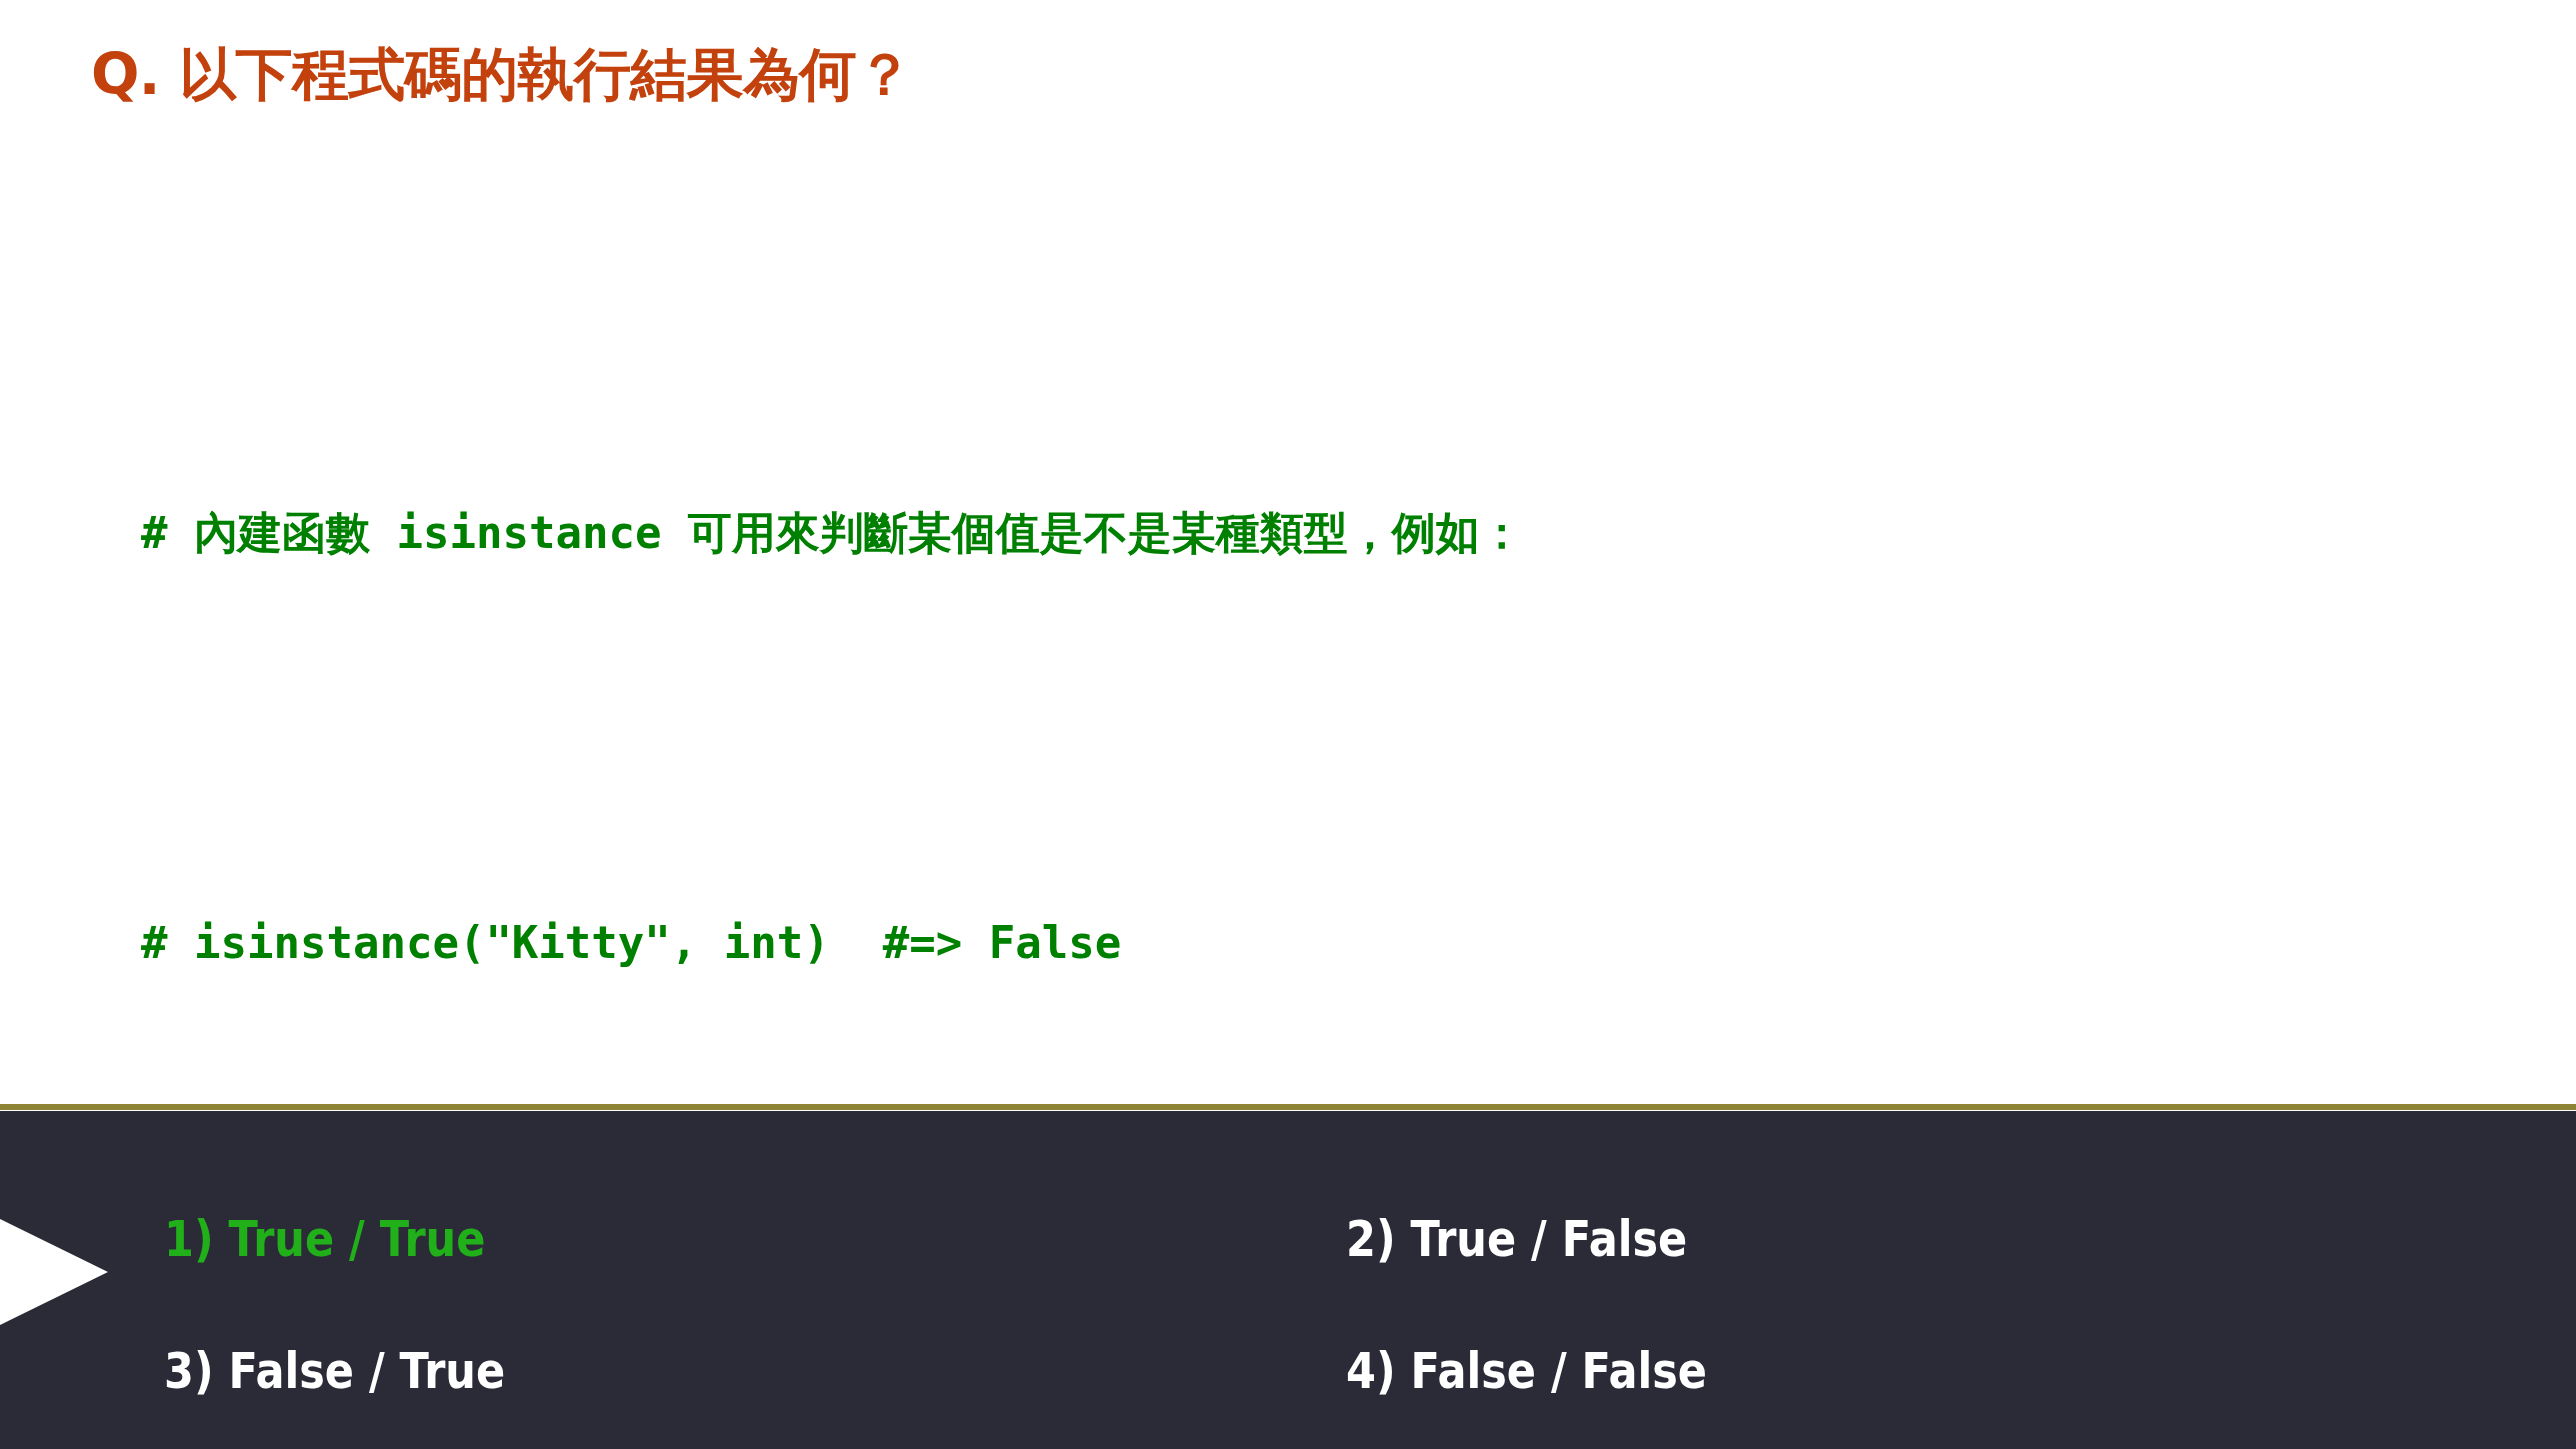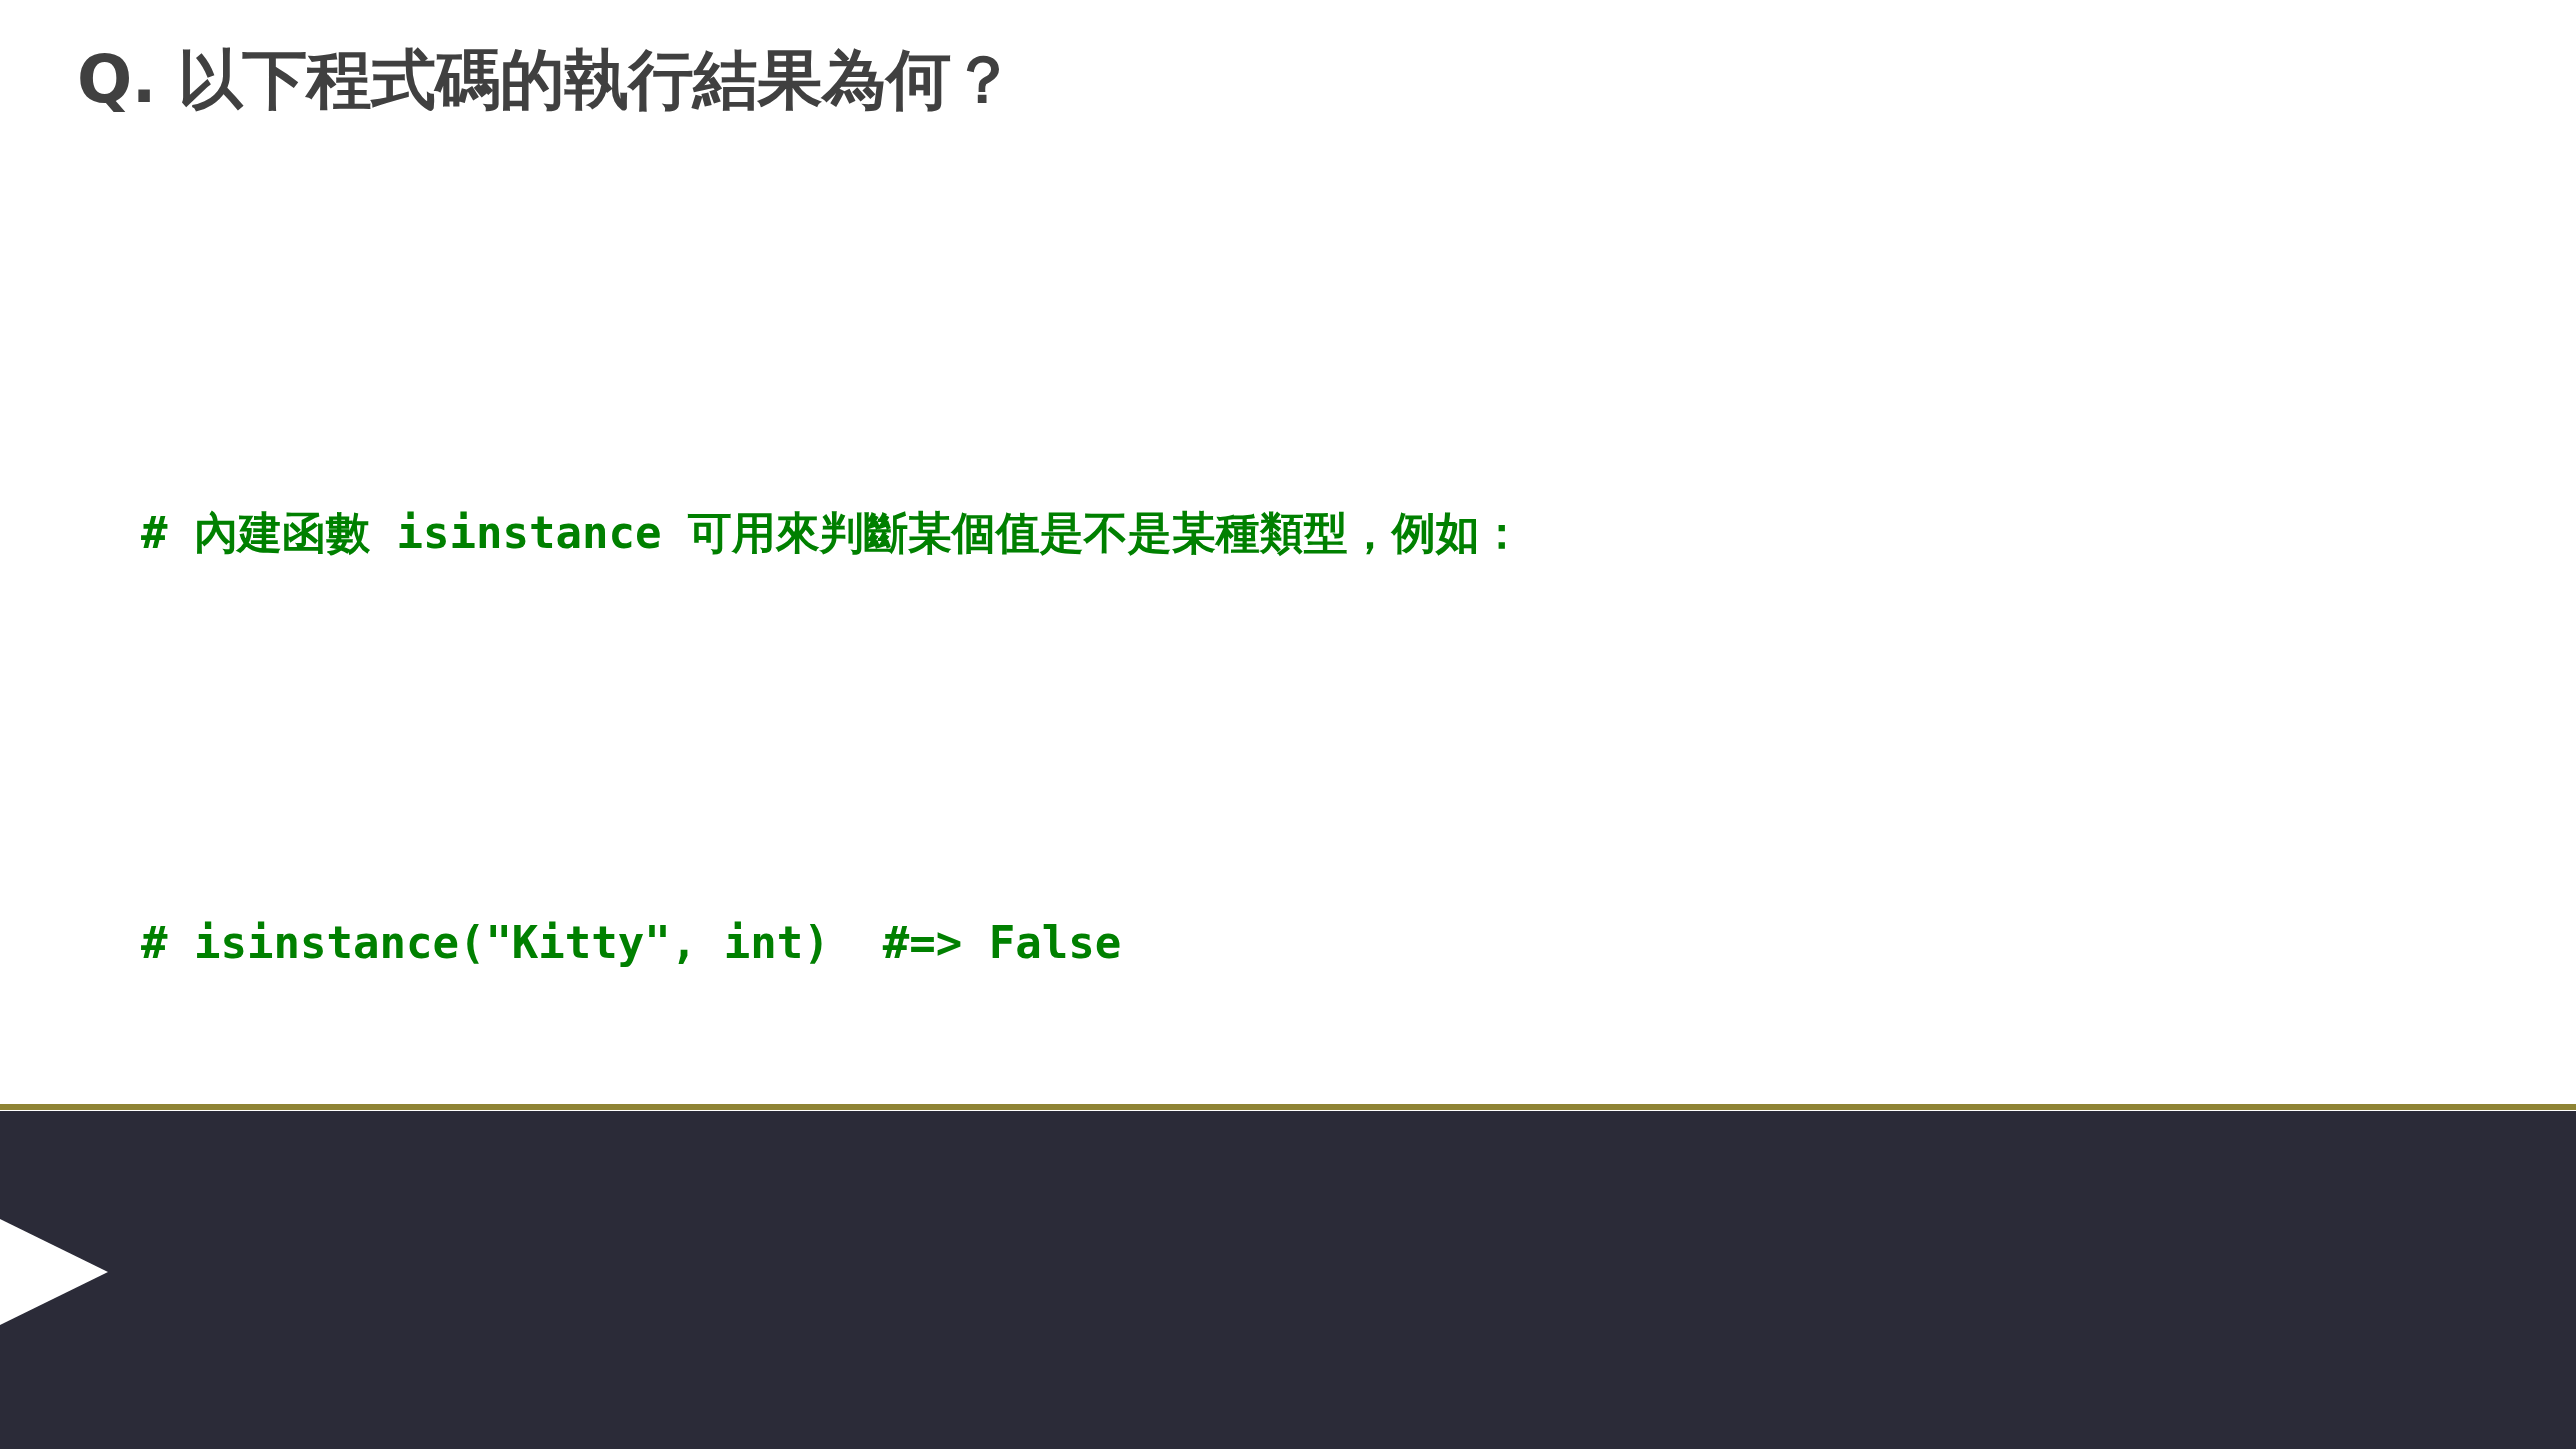--- a/index.html
+++ b/index.html
@@ -20,28 +20,28 @@
     position: relative;
     width: 2576px;
     height: 1449px;
     background: #ffffff;
     overflow: hidden;
   }
 
   
   .slide-title {
     position: absolute;
-    left: 77px;
+    left: 91px;
     top: 39px;
     font-family: "DejaVu Sans", "Liberation Sans", sans-serif;
     font-weight: 700;
-    font-size: 65px;
+    font-size: 57px;
     line-height: 1.25;
     letter-spacing: -0.6px;
-    color: #404040;
+    color: #c2410c;
     white-space: nowrap;
   }
 
   
   .code-block {
     position: absolute;
     left: 109px;
     top: 246px;
     font-family: "DejaVu Sans Mono", "Liberation Mono", monospace;
     font-size: 44px;
@@ -128,15 +128,21 @@
     
 
     
 
   </div>
 
   <div class="answer-rule"></div>
   <div class="answer-bar"></div>
   <div class="answer-marker"></div>
 
+  <div class="answer-grid">
+    <div class="answer-item correct ans-1">1) True / True</div>
+    <div class="answer-item ans-2">2) True / False</div>
+    <div class="answer-item ans-3">3) False / True</div>
+    <div class="answer-item ans-4">4) False / False</div>
+  </div>
 
 </div>
 
 
 </body></html>

